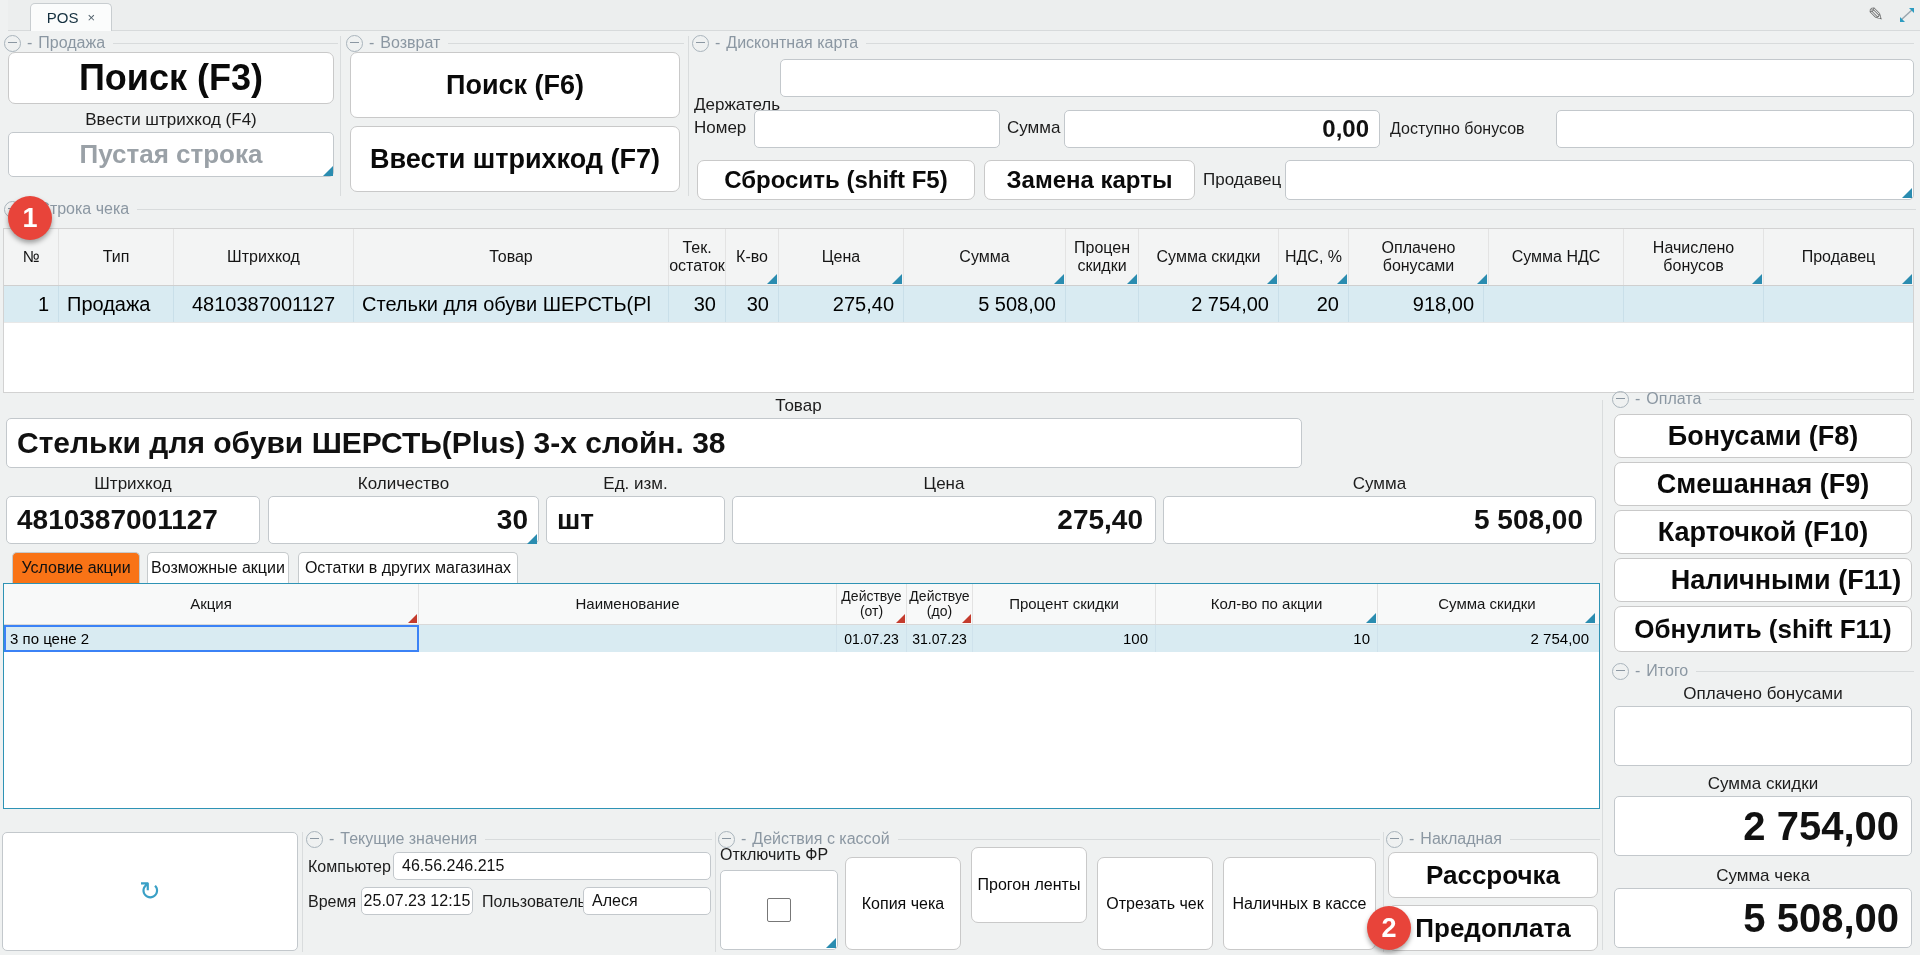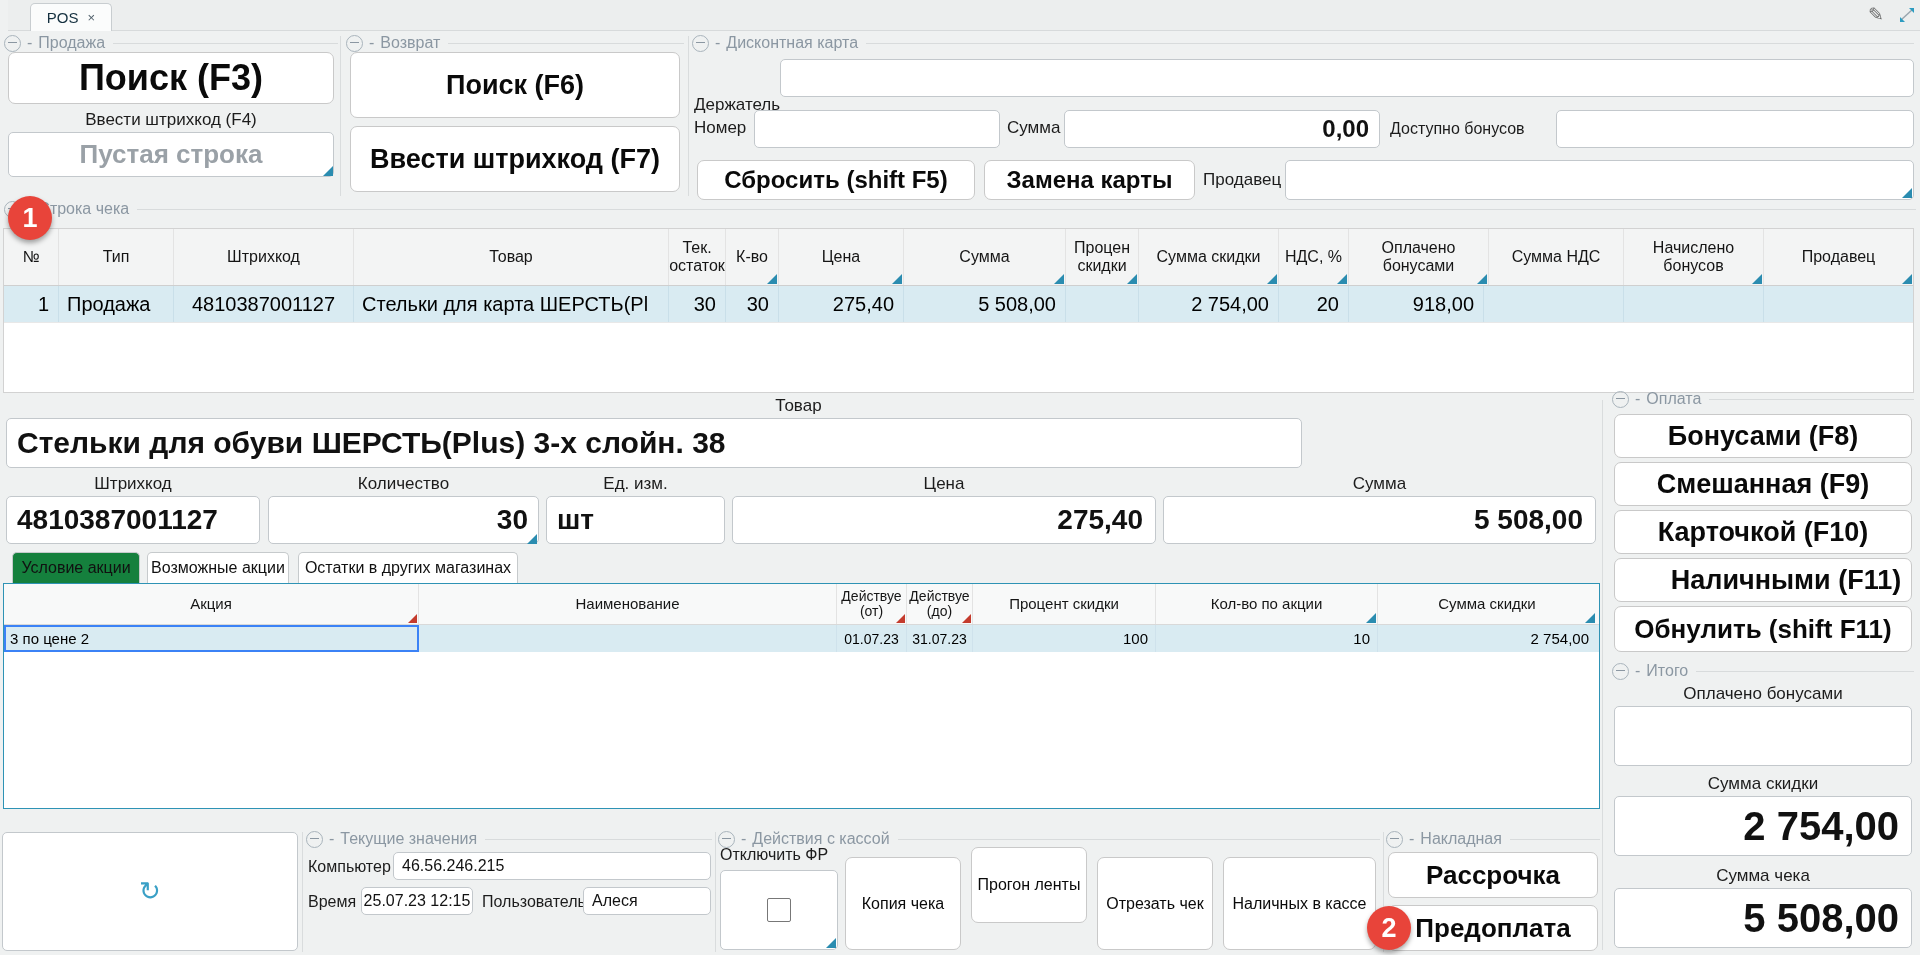--- a/index.html
+++ b/index.html
@@ -31,21 +31,21 @@
   .mhrow{display:flex;height:56px;background:#f3f4f4;border-bottom:1px solid #cfcfcf;}
   .mh{position:relative;display:flex;align-items:center;justify-content:center;text-align:center;font-size:16px;color:#151515;border-right:1px solid #e3e3e3;white-space:pre-line;line-height:1.15;box-sizing:border-box;flex:none;}
   .mdrow{display:flex;height:36px;background:#d9ebf2;border-bottom:1px solid #e8e8e8;font-size:20px;color:#000;}
   .md{display:flex;align-items:center;border-right:1px solid #c9dfe9;overflow:hidden;white-space:nowrap;box-sizing:border-box;flex:none;}
   .md.r{justify-content:flex-end;padding-right:9px;}
   .md.c{justify-content:center;}
   .md.l{padding-left:8px;}
   .mbody{height:69px;background:#fff;}
   
   #ptabs .ptab{position:absolute;top:552px;height:31px;border:1px solid #c6cacc;border-bottom:none;border-radius:5px 5px 0 0;background:#fff;display:flex;align-items:center;justify-content:center;font-size:16px;color:#111;box-sizing:border-box;}
-  #ptabs .ptab.on{background:#15803d;}
+  #ptabs .ptab.on{background:#f97316;}
   #ptable{position:absolute;left:3px;top:583px;width:1597px;height:226px;border:1px solid #2e93b5;background:#fff;box-sizing:border-box;}
   .phrow{display:flex;height:40px;background:#f8f9f9;border-bottom:1px solid #d9d9d9;font-size:15px;color:#161616;}
   .ph{position:relative;display:flex;align-items:center;justify-content:center;text-align:center;border-right:1px solid #e3e3e3;white-space:pre-line;line-height:1.1;box-sizing:border-box;flex:none;}
   .ph.sm{font-size:14px;}
   .pdrow{display:flex;height:27px;background:#d9ebf2;font-size:15px;color:#000;}
   .pd{display:flex;align-items:center;border-right:1px solid #cfe2ec;overflow:hidden;box-sizing:border-box;flex:none;}
   .pd.sel{border:2px solid #3b82f6;padding-left:4px;}
   .pd.r{justify-content:flex-end;padding-right:7px;}
   .pd.c{justify-content:center;font-size:14px;}
   .biglab{position:absolute;font-size:17px;color:#1c1c1c;text-align:center;}
@@ -151,21 +151,21 @@
 бонусами</span><span class="tri-b"></span></div>
       <div class="mh" style="width:135px;"><span>Сумма НДС</span></div>
       <div class="mh" style="width:140px;"><span>Начислено
 бонусов</span><span class="tri-b"></span></div>
       <div class="mh" style="width:149px;border-right:none;"><span>Продавец</span><span class="tri-b"></span></div>
     </div>
     <div class="mdrow">
       <div class="md r" style="width:55px;">1</div>
       <div class="md l" style="width:115px;">Продажа</div>
       <div class="md c" style="width:180px;">4810387001127</div>
-      <div class="md l" style="width:315px;">Стельки для карта ШЕРСТЬ(Pl</div>
+      <div class="md l" style="width:315px;">Стельки для обуви ШЕРСТЬ(Pl</div>
       <div class="md r" style="width:57px;">30</div>
       <div class="md r" style="width:53px;">30</div>
       <div class="md r" style="width:125px;">275,40</div>
       <div class="md r" style="width:162px;">5 508,00</div>
       <div class="md r" style="width:73px;"></div>
       <div class="md r" style="width:140px;">2 754,00</div>
       <div class="md r" style="width:70px;">20</div>
       <div class="md r" style="width:135px;">918,00</div>
       <div class="md" style="width:140px;"></div>
       <div class="md" style="width:140px;"></div>

